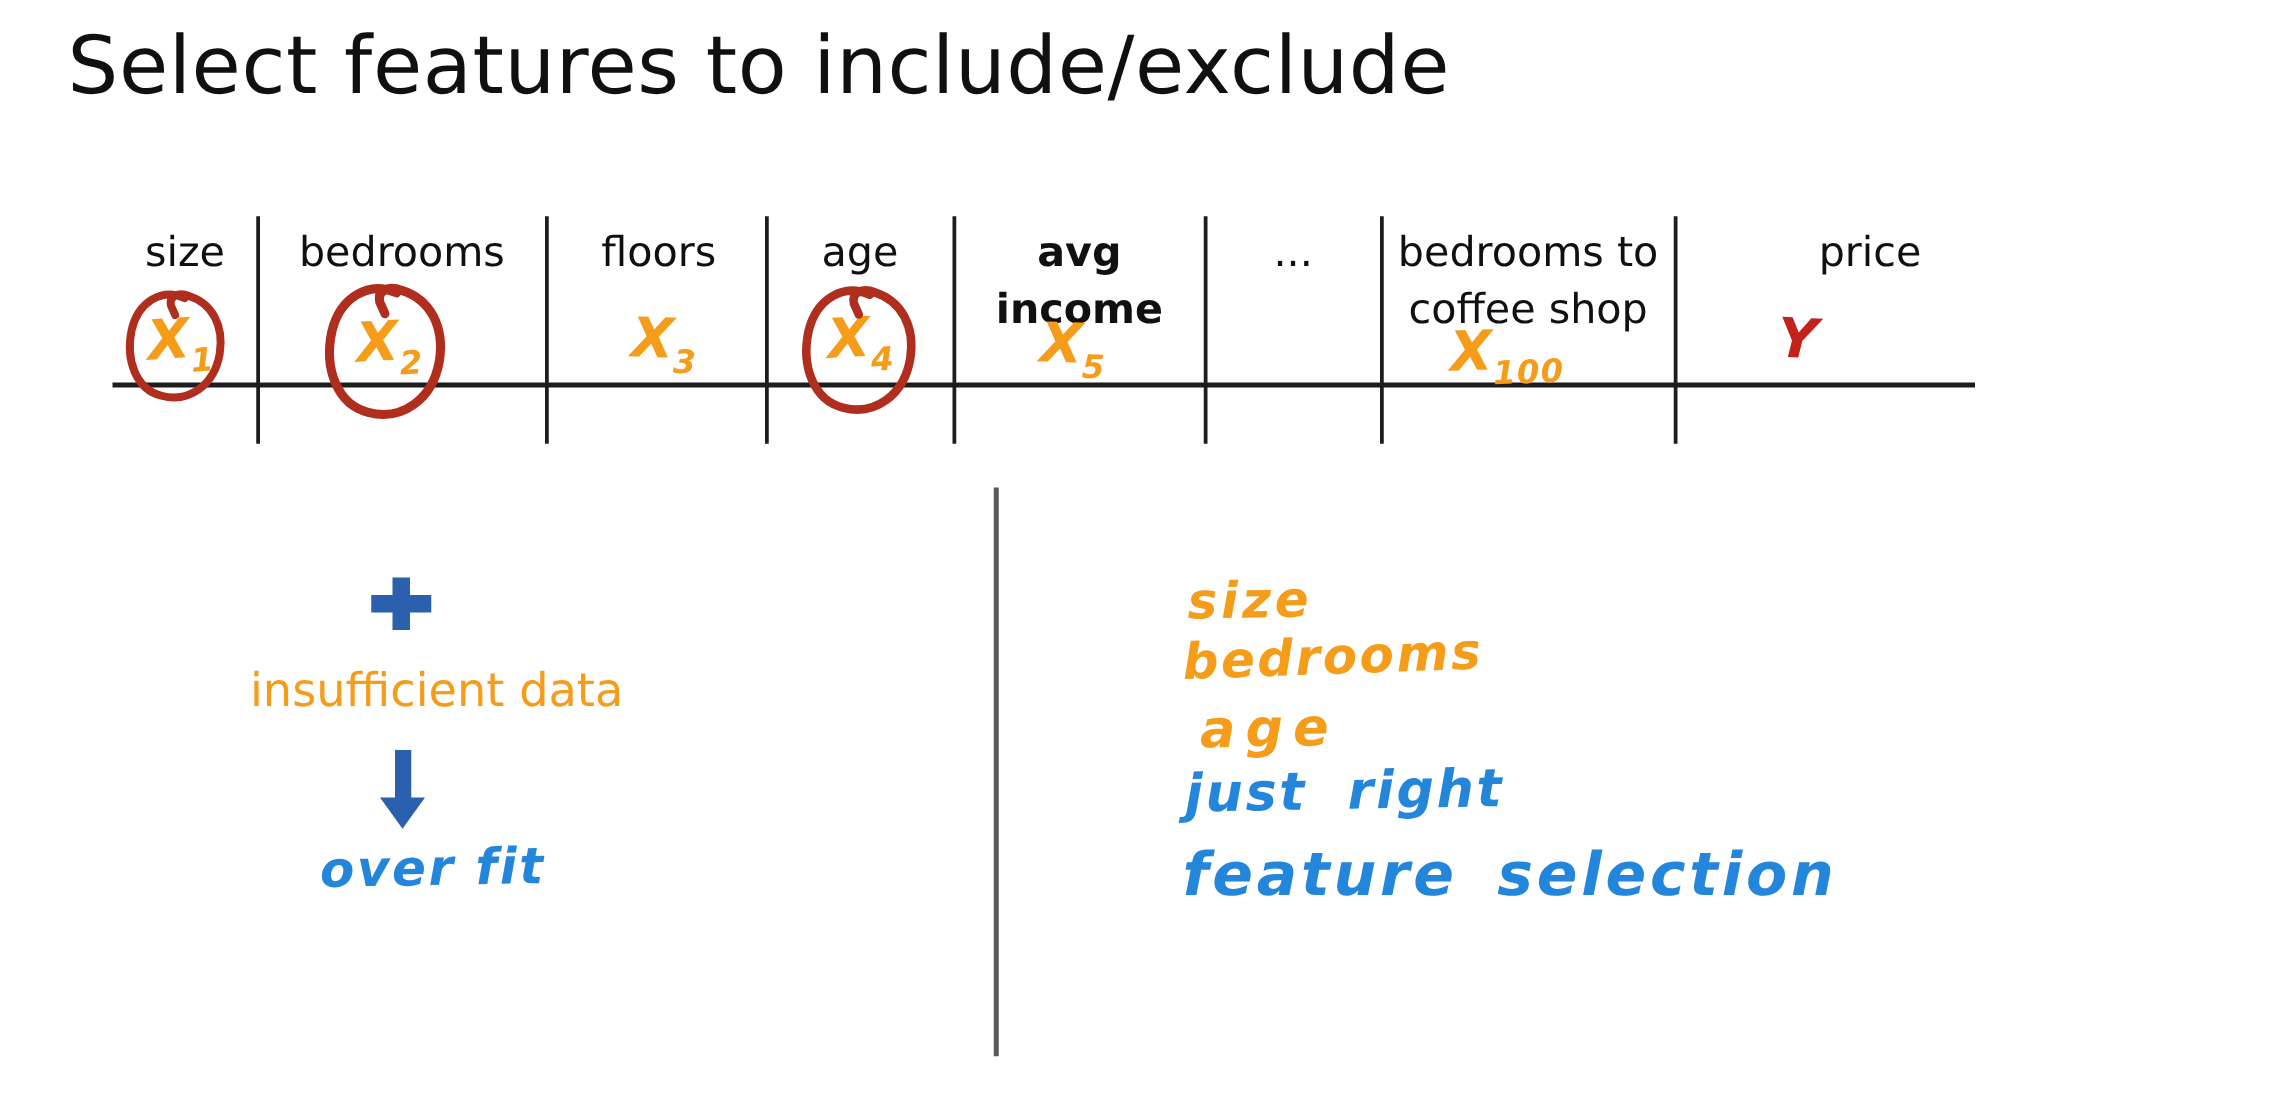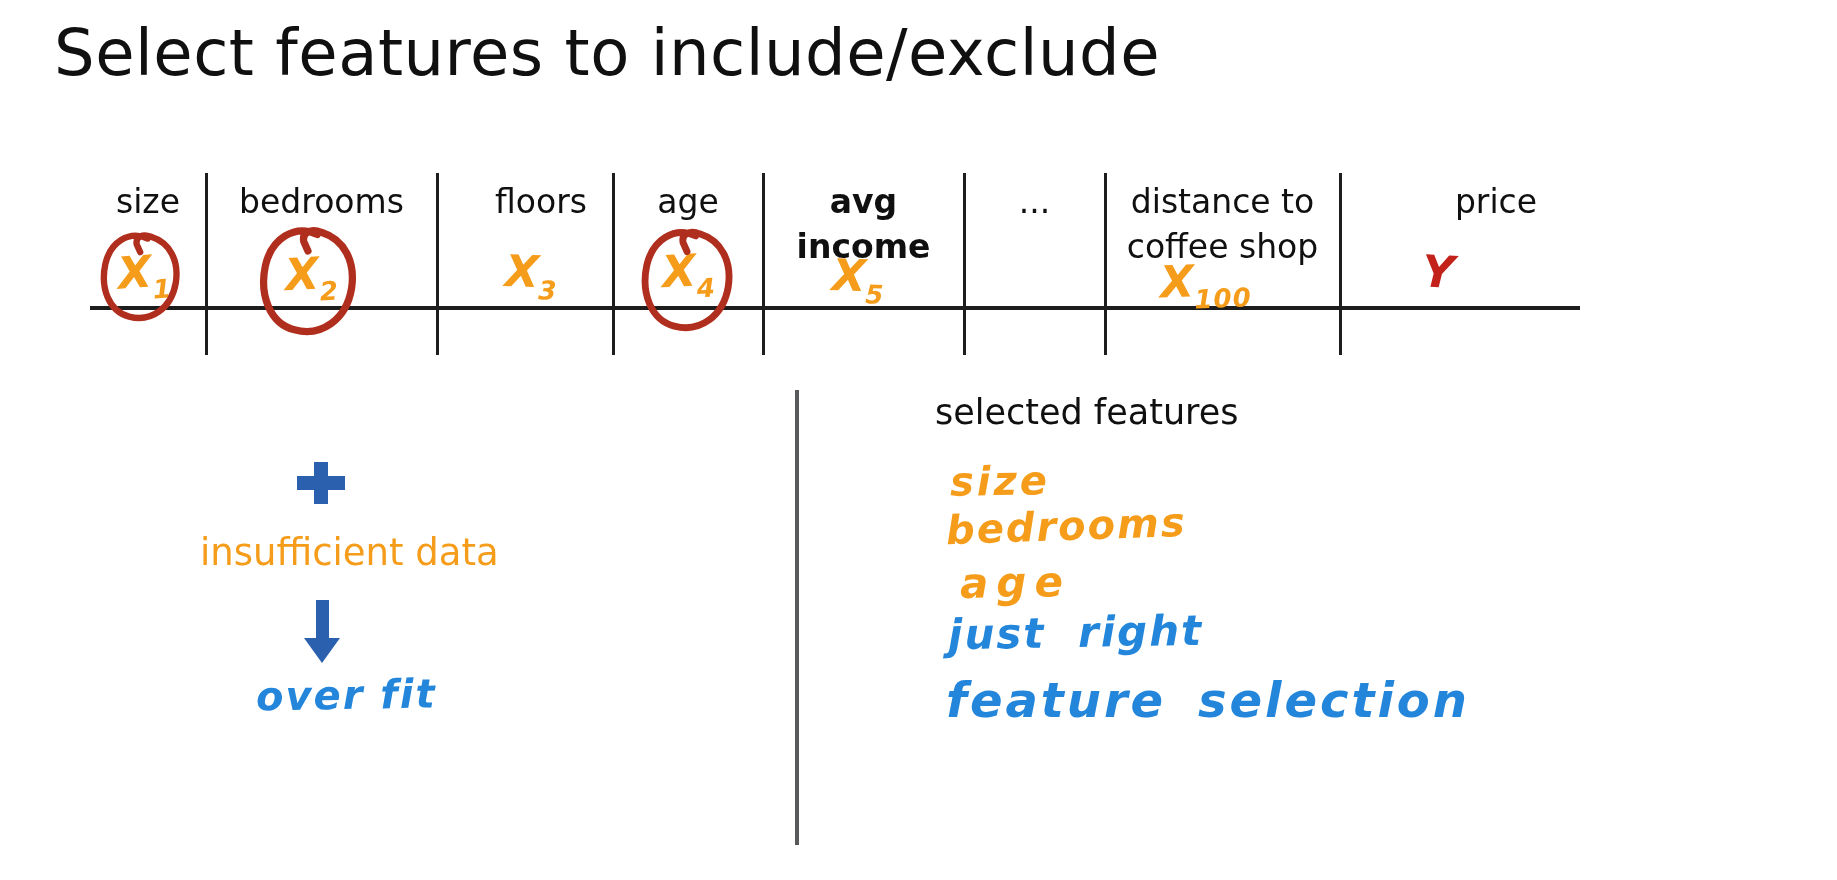--- a/index.html
+++ b/index.html
@@ -45,28 +45,28 @@
   <div class="abs vline" style="left:205px;top:173px;height:182px;"></div>
   <div class="abs vline" style="left:436px;top:173px;height:182px;"></div>
   <div class="abs vline" style="left:612px;top:173px;height:182px;"></div>
   <div class="abs vline" style="left:762px;top:173px;height:182px;"></div>
   <div class="abs vline" style="left:963px;top:173px;height:182px;"></div>
   <div class="abs vline" style="left:1104px;top:173px;height:182px;"></div>
   <div class="abs vline" style="left:1339px;top:173px;height:182px;"></div>
 
   <div class="col" style="left:90px;width:116px;"><span>size</span></div>
   <div class="col" style="left:206px;width:231px;"><span>bedrooms</span></div>
-  <div class="col" style="left:453px;width:176px;"><span>floors</span></div>
+  <div class="col" style="left:439px;width:176px;"><span>floors</span></div>
   <div class="col" style="left:613px;width:150px;"><span>age</span></div>
   <div class="col" style="left:763px;width:201px;">
       <div class="inner-narrow">avg income</div>
     </div>
   <div class="col" style="left:964px;width:141px;"><span>...</span></div>
   <div class="col" style="left:1105px;width:235px;">
-      <div class="inner-wide">distance to coffee shop</div>
+      <div class="inner-wide">bedrooms to coffee shop</div>
     </div>
   <div class="col" style="left:1340px;width:240px;margin-left:36px;"><span>price</span></div>
 
   <div class="xvar" style="left:118px;top:246px;transform:rotate(-4deg);"><span>X</span><sub>1</sub></div>
   <div class="xvar" style="left:285px;top:248px;transform:rotate(-3deg);"><span>X</span><sub>2</sub></div>
   <div class="xvar" style="left:505px;top:246px;transform:rotate(2deg);"><span>X</span><sub>3</sub></div>
   <div class="xvar" style="left:662px;top:245px;transform:rotate(-3deg);"><span>X</span><sub>4</sub></div>
   <div class="xvar" style="left:832px;top:250px;transform:rotate(2deg);"><span>X</span><sub>5</sub></div>
   <div class="xvar" style="left:1160px;top:255px;transform:rotate(-2deg);"><span>X</span><sub>100</sub></div>
   <div class="xvar red-ink" style="left:1422px;top:246px;transform:rotate(3deg);"><span>Y</span><sub></sub></div>
@@ -87,20 +87,19 @@
   </div>
   <div class="abs orange-note" style="left:200px;top:531px;">insufficient data</div>
   <div class="abs arrow-icon" style="left:304px;top:600px;">
     <div class="arrow-stem"></div>
     <div class="arrow-head"></div>
   </div>
   <div class="abs blue-hw" style="left:256px;top:672px;font-size:40px;letter-spacing:2px;transform:rotate(-1deg);">over fit</div>
 
   <div class="abs divider" style="left:795px;top:390px;height:455px;"></div>
 
-  <div class="abs black-note" style="left:935px;top:392px;">selected features</div>
   <div class="abs orange-hw" style="left:950px;top:458px;font-size:40px;letter-spacing:3px;transform:rotate(-1deg);">size</div>
   <div class="abs orange-hw" style="left:946px;top:503px;font-size:40px;letter-spacing:2px;transform:rotate(-2deg);">bedrooms</div>
   <div class="abs orange-hw" style="left:960px;top:558px;font-size:42px;letter-spacing:8px;transform:rotate(-1deg);">age</div>
   <div class="abs blue-hw" style="left:948px;top:608px;font-size:42px;letter-spacing:2px;word-spacing:16px;transform:rotate(-1deg);">just right</div>
   <div class="abs blue-hw" style="left:946px;top:672px;font-size:48px;letter-spacing:3px;word-spacing:12px;">feature selection</div>
 
 </div>
 
 </body></html>

